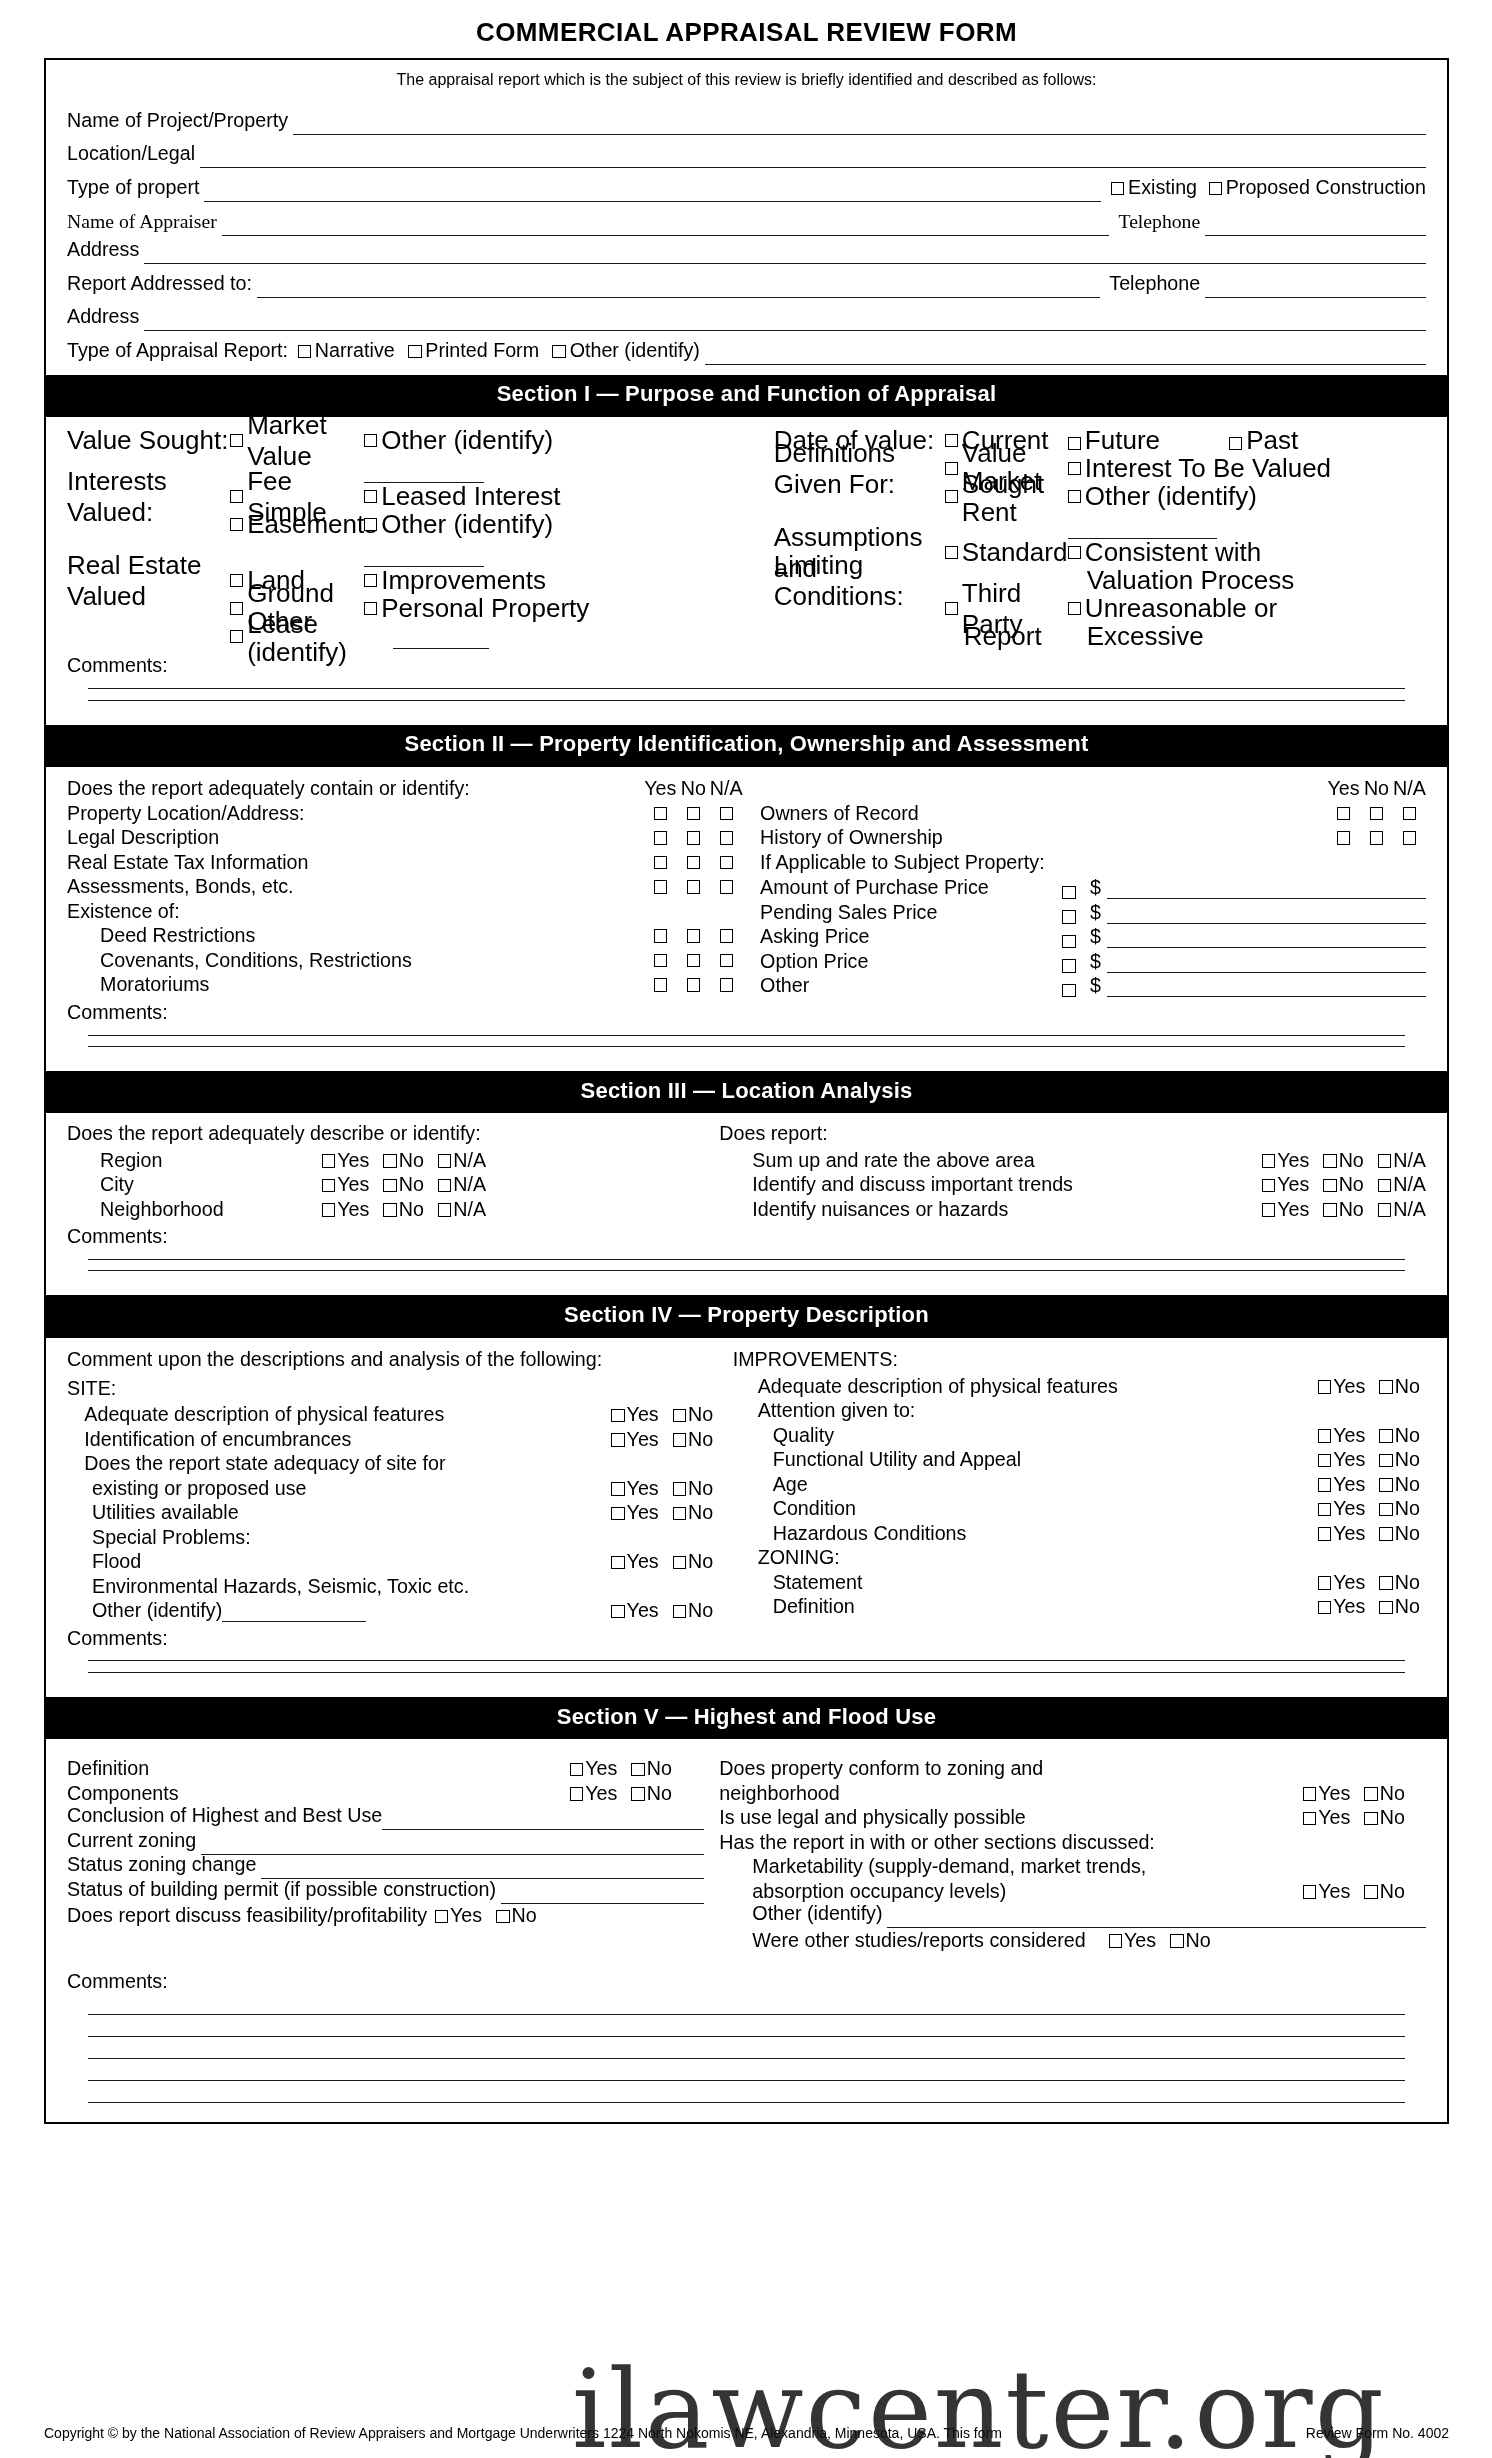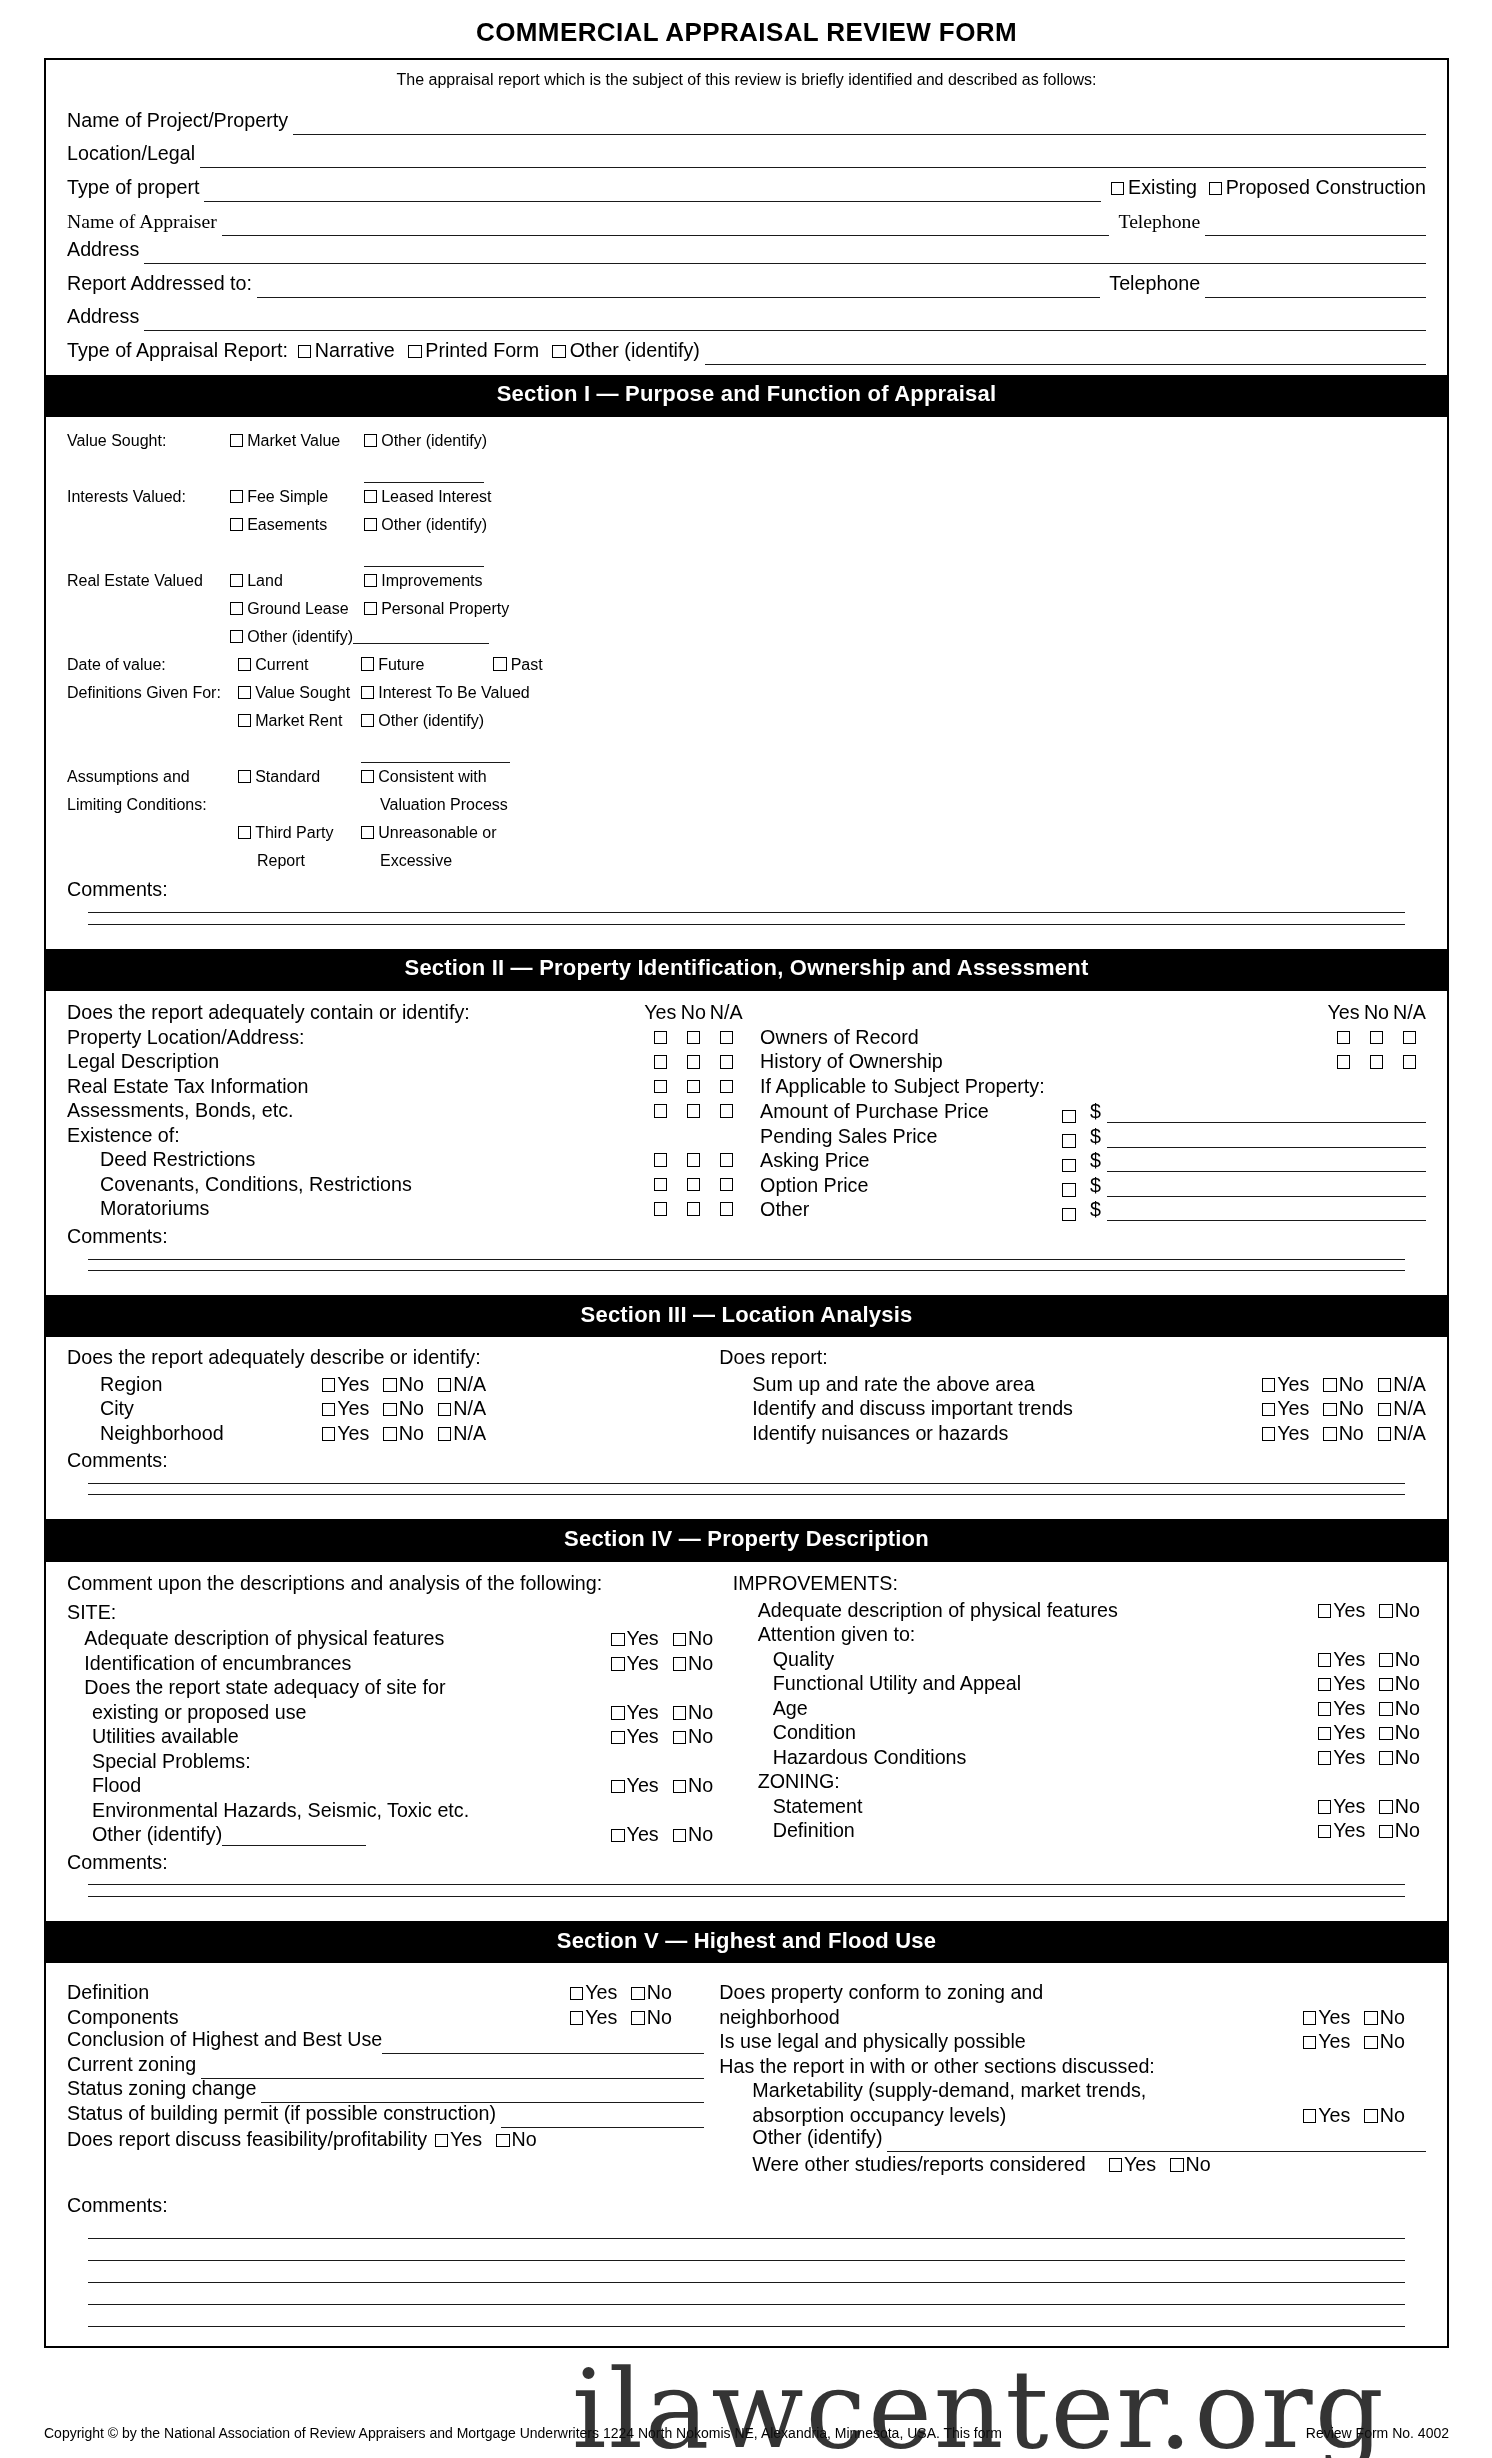--- a/index.html
+++ b/index.html
@@ -73,21 +73,21 @@
 
   .txt { font-size:19.7px; line-height:1.45; }
   .nowrap { white-space:nowrap; }
 
   
   .cols { display:flex; }
   .colL { flex:0 0 50%; }
   .colR { flex:1 1 auto; }
 
   
-  .s1 { display:flex; font-size:16px;flex-direction:column; }
+  .s1 { display:flex; font-size:26px; }
   .s1 .pane { display:flex; }
   .s1 .cap { width:163px; flex:0 0 163px; }
   .s1 .c1 { width:134px; flex:0 0 134px; }
   .s1 .c2 { flex:1 1 auto; }
   .s1row { height:28px; display:flex; align-items:center; }
   .s1blank { height:28px; }
   .underline-opt { border-bottom:1.5px solid #1a1a1a; width:120px; height:1px; margin-top:1.9px; }
   .ybox { width:33px; text-align:center; flex:0 0 33px; }
   .s2row { display:flex; align-items:center; height:24.5px; font-size:19.7px; }
   .s2row .name { flex:1 1 auto; }

